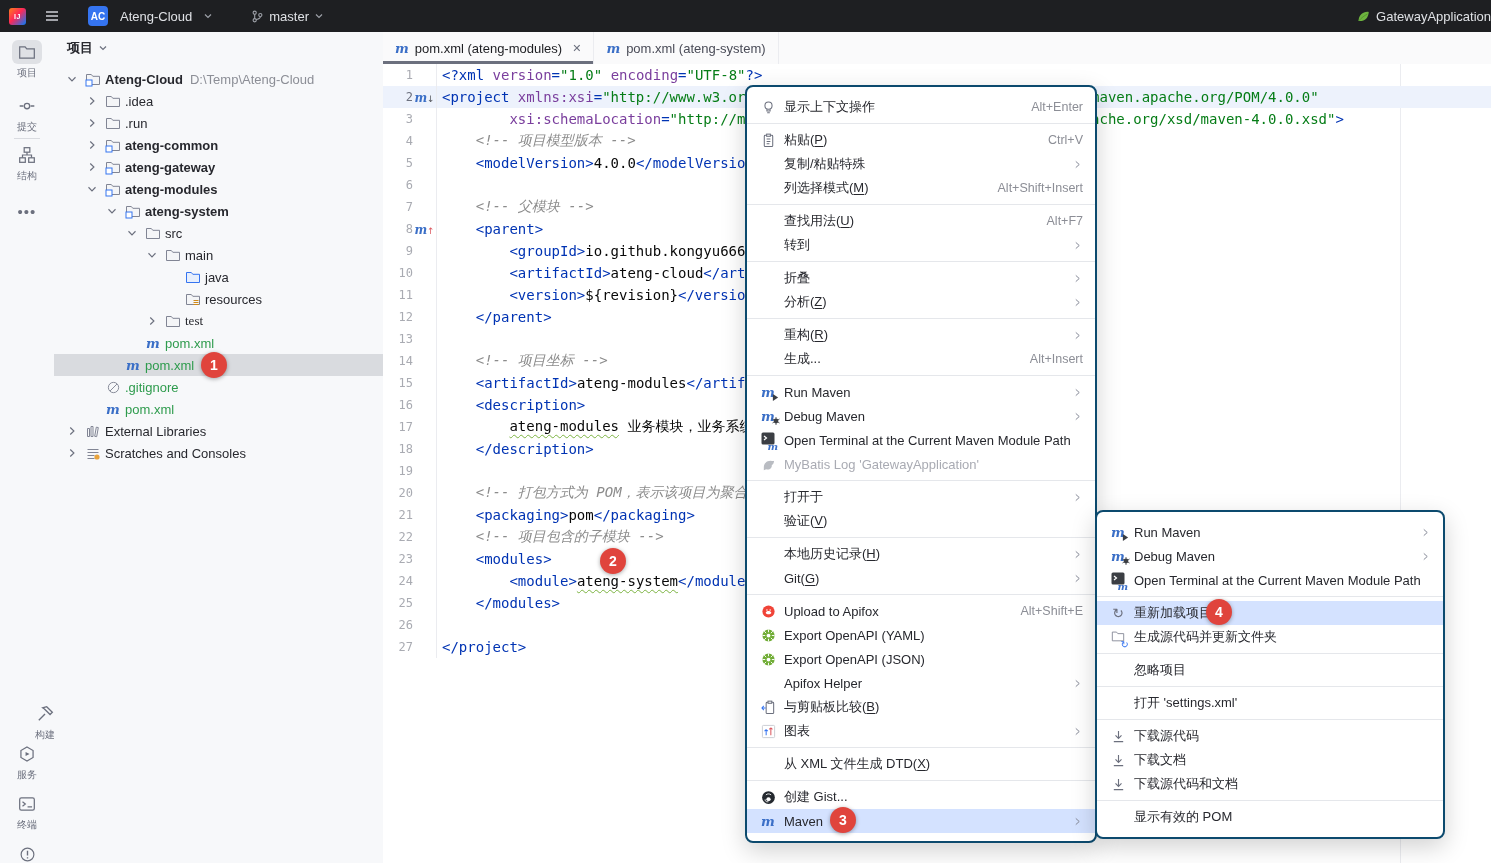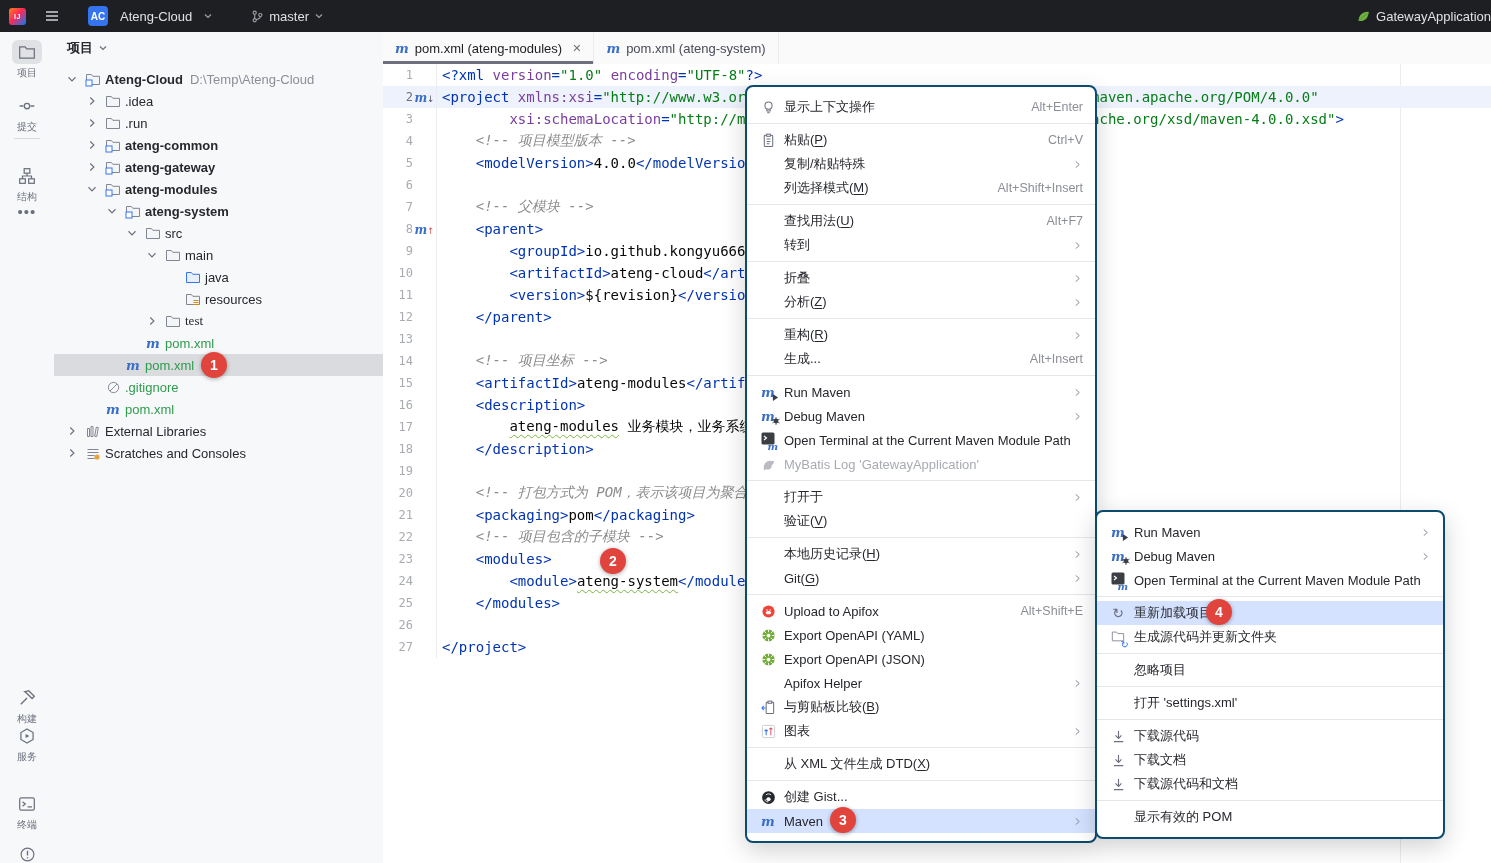--- a/index.html
+++ b/index.html
@@ -147,21 +147,21 @@
             <svg width="18" height="18" viewBox="0 0 16 16">
               <g stroke="#6C707E" fill="none" stroke-width="1.2">
                 <path d="M1.5 8h3.3M11.2 8h3.3"></path>
                 <circle cx="8" cy="8" r="2.4"></circle>
               </g>
             </svg>
           </span>
         </div>
         <div class="slabel">提交</div>
       </div>
-      <div class="stripe-item" style="top: 132px;">
+      <div class="stripe-item" style="top: 111px;">
         <div class="box">
           <span class="ic">
             <svg width="18" height="18" viewBox="0 0 16 16">
               <g stroke="#6C707E" fill="none" stroke-width="1.1">
                 <rect x="5.5" y="1.5" width="5" height="4"></rect>
                 <rect x="1.5" y="10.5" width="5" height="4"></rect>
                 <rect x="9.5" y="10.5" width="5" height="4"></rect>
                 <path d="M8 5.5v2.5M4 10.5V8h8v2.5"></path>
               </g>
             </svg>
@@ -169,34 +169,34 @@
         </div>
         <div class="slabel">结构</div>
       </div>
       <div class="stripe-item" style="top: 168px;">
         <div class="box">
           <span class="ic">
             <span style="font-size:15px;color:#6C707E;letter-spacing:1px;">•••</span>
           </span>
         </div>
       </div>
-      <div class="stripe-item" style="top: 654px;">
+      <div class="stripe-item" style="top: 670px; margin-left: 18px;">
         <div class="box">
           <span class="ic">
             <svg width="18" height="18" viewBox="0 0 16 16">
               <g stroke="#6C707E" fill="none" stroke-width="1.2">
                 <path d="M2.5 13.5L8 8"></path>
                 <path d="M7.5 3.5l5 5 2-2-5-5-3.5 1z"></path>
               </g>
             </svg>
           </span>
         </div>
         <div class="slabel">构建</div>
       </div>
-      <div class="stripe-item" style="top: 692px;">
+      <div class="stripe-item" style="top: 710px;">
         <div class="box">
           <span class="ic">
             <svg width="18" height="18" viewBox="0 0 16 16">
               <path d="M8 1.8l5.4 3.1v6.2L8 14.2 2.6 11.1V4.9z" fill="none" stroke="#6C707E" stroke-width="1.1"></path>
               <path d="M6.7 6.2l3.6 1.8-3.6 1.8z" fill="#6C707E"></path>
             </svg>
           </span>
         </div>
         <div class="slabel">服务</div>
       </div>

